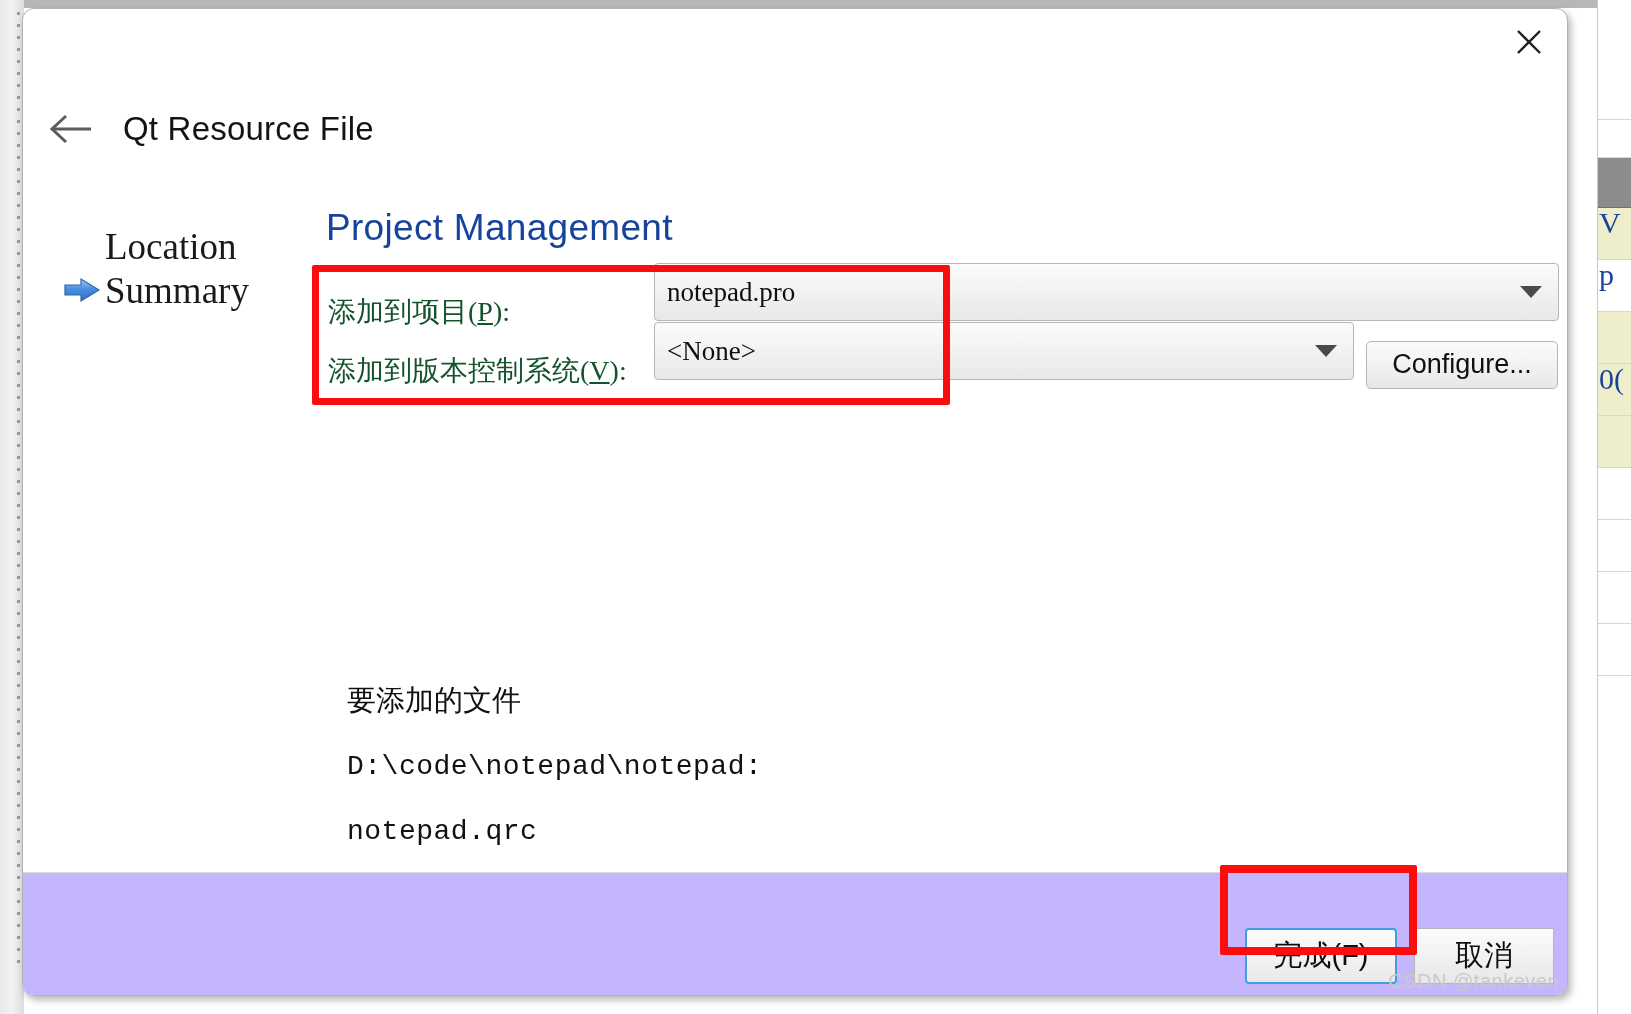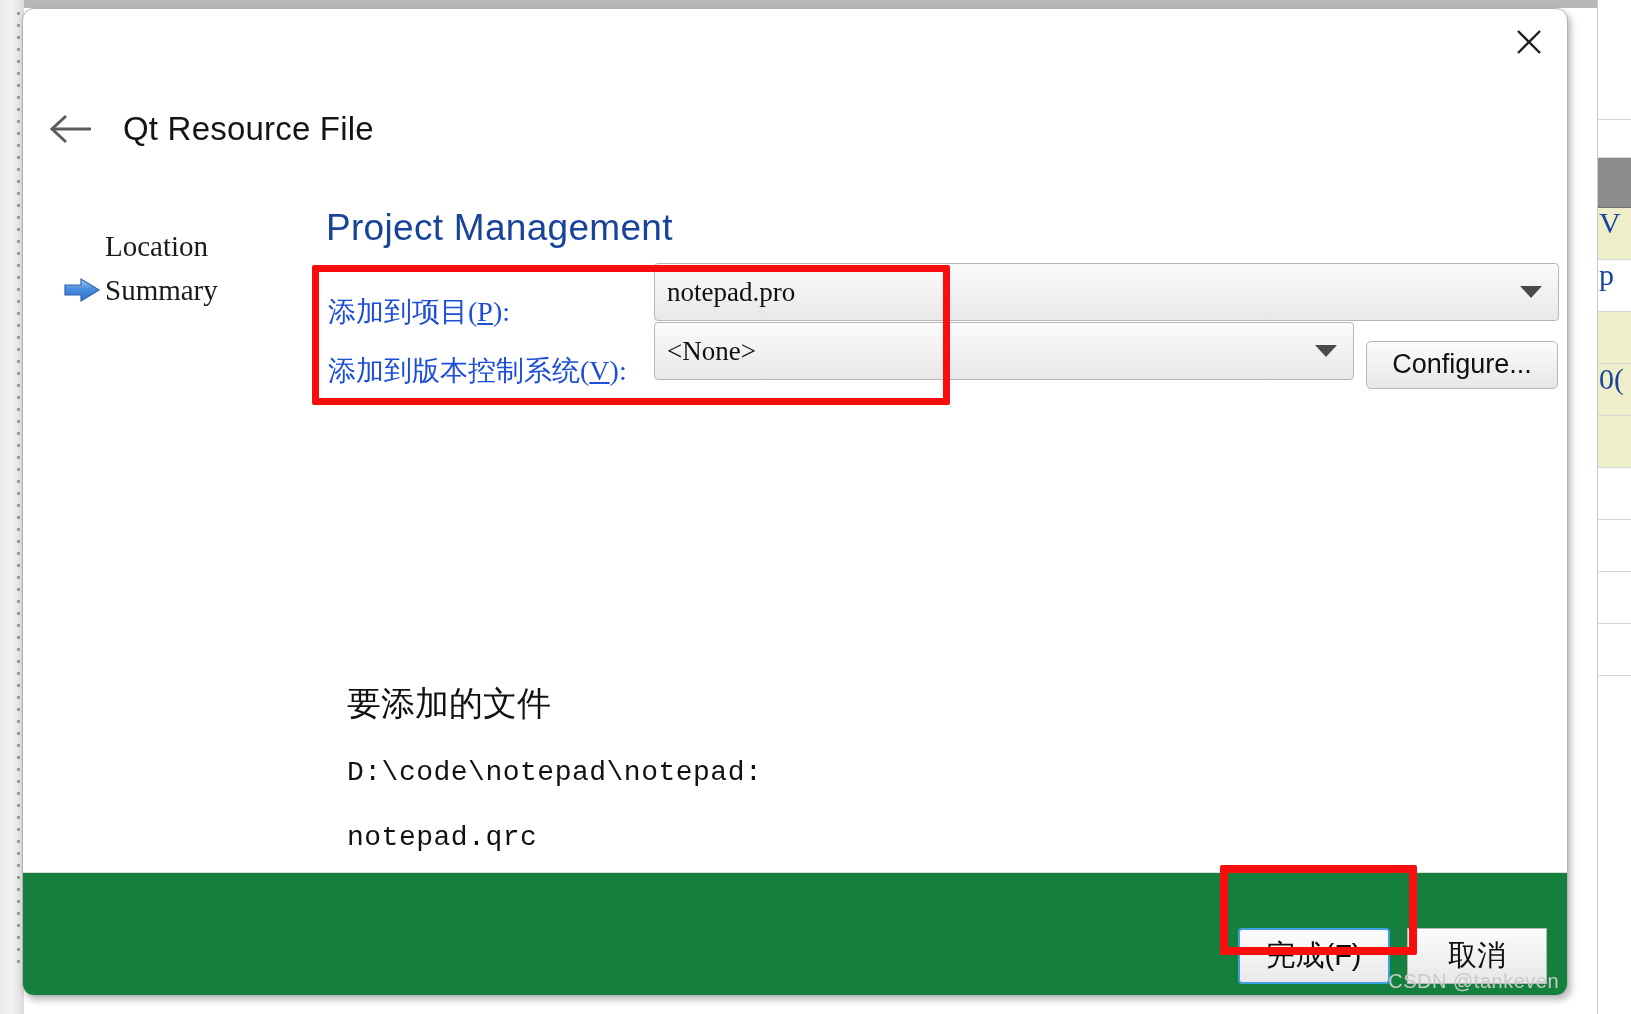--- a/index.html
+++ b/index.html
@@ -122,21 +122,21 @@
     position: absolute;
     left: 36px; top: 215px;
     width: 230px;
   }
   .step {
     position: relative;
     height: 44px;
     display: flex;
     align-items: center;
     font-family: "Liberation Serif", serif;
-    font-size: 29px;
+    font-size: 37px;
     color: #1a1a1a;
   }
   .step-marker {
     width: 46px;
     height: 44px;
     display: flex;
     align-items: center;
     justify-content: center;
     flex: 0 0 46px;
   }
@@ -163,21 +163,21 @@
     display: flex;
     align-items: center;
     height: 56px;
     margin-bottom: 3px;
   }
   .form-label {
     width: 340px;
     flex: 0 0 340px;
     font-family: "Liberation Serif", serif;
     font-size: 28px;
-    color: #1d4ed8;
+    color: #14532d;
     white-space: nowrap;
     padding-left: 14px;
     box-sizing: border-box;
     margin-top: 39px;
   }
   .form-label u { text-decoration: underline; }
 
   .combo {
     position: relative;
     height: 58px;
@@ -248,21 +248,21 @@
   }
 
   
   .files-block {
     position: absolute;
     left: 324px; top: 672px;
     width: 900px;
   }
   .files-heading {
     font-family: "Liberation Serif", serif;
-    font-size: 34px;
+    font-size: 29px;
     color: #111111;
     margin-bottom: 30px;
   }
   .files-path {
     font-family: "Liberation Mono", monospace;
     font-size: 28px;
     color: #111111;
     margin-bottom: 34px;
     letter-spacing: 0.5px;
   }
@@ -272,22 +272,23 @@
     color: #111111;
     letter-spacing: 0.5px;
   }
 
   
   .footer {
     position: absolute;
     left: 0; bottom: 0;
     width: 100%;
     height: 122px;
-    background: #15803d;
+    background: #c4b5fd;
     border-top: 1px solid #dcdcdc;
+    padding-left: 7px;
   }
   .footer-buttons {
     position: absolute;
     right: 20px; top: 28px;
     display: flex;
     align-items: center;
     gap: 17px;
   }
   .btn-finish {
     width: 152px; height: 56px;

